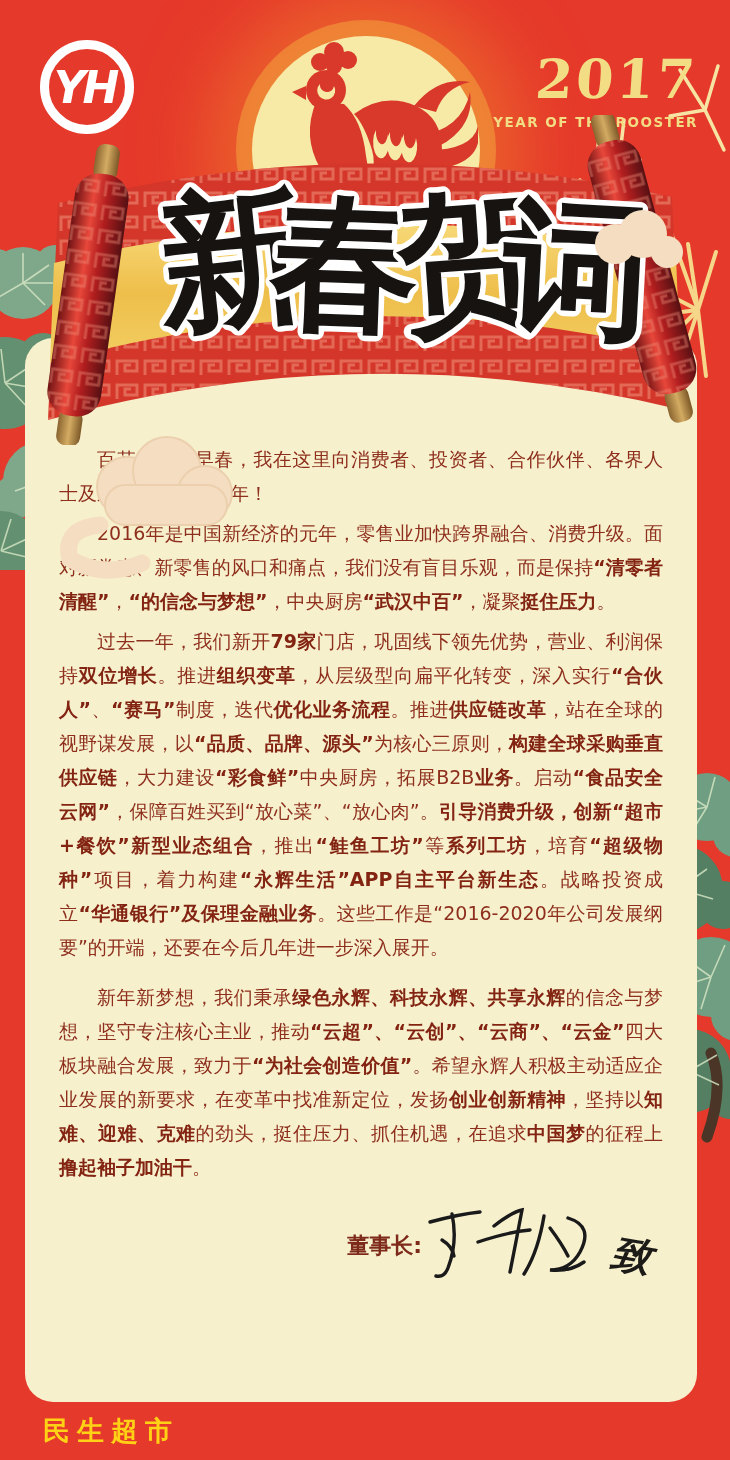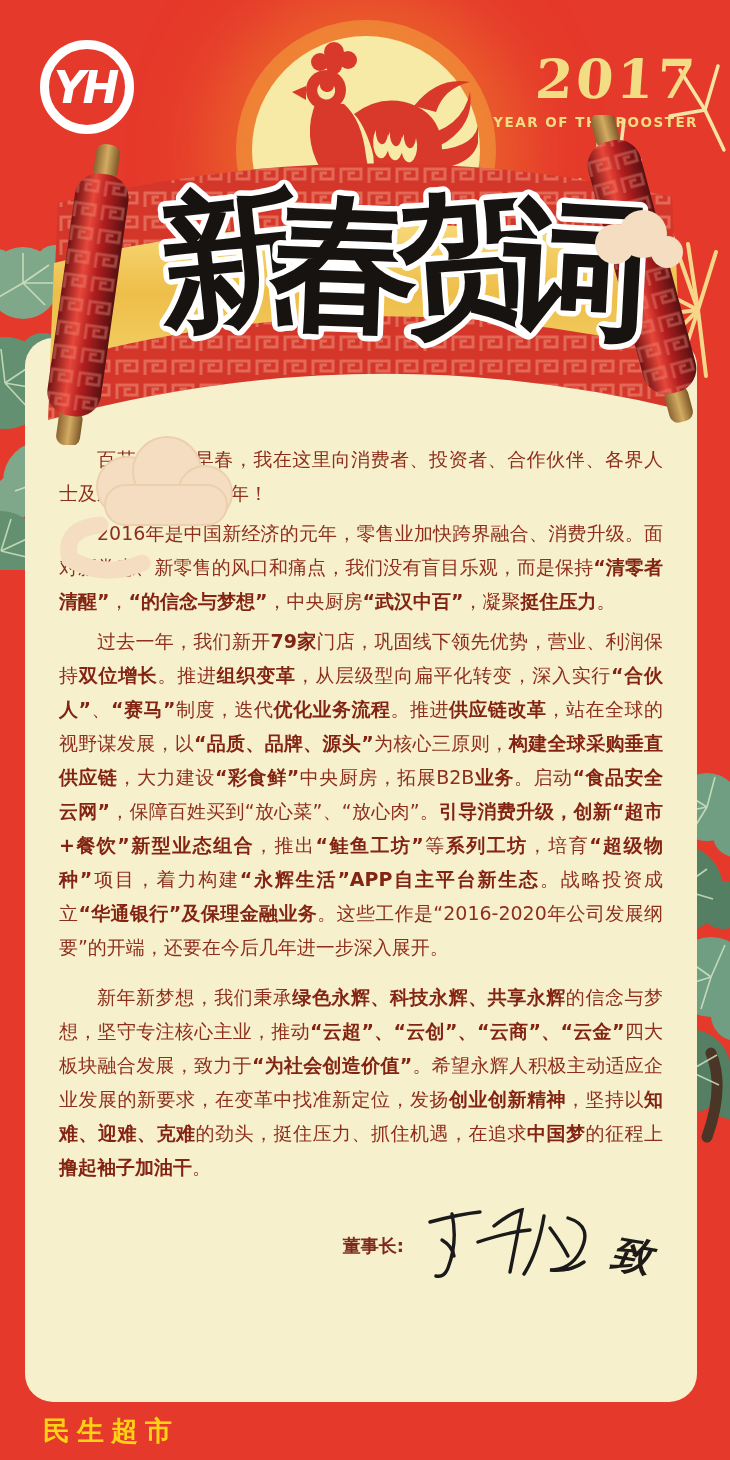--- a/index.html
+++ b/index.html
@@ -52,21 +52,21 @@
     margin:0 0 6px 0; text-indent:2em; text-align:justify;
     font-size:19px; line-height:34px; color:var(--text_maroon);
   }
   .letter-body p.spaced{margin-top:16px;}
   .letter-body span.b{font-weight:bold; color:#832413;}
   
   .sig-row{
     display:flex; align-items:center; justify-content:flex-end;
     margin:14px 10px 0 0;
   }
-  .sig-label{font-size:18px; font-weight:bold; color:#7d2a1a; margin-right:18px; white-space:nowrap;}
+  .sig-label{font-size:22px; font-weight:bold; color:#7d2a1a; margin-right:0; white-space:nowrap;}
   .sig-suffix{
     font-size:40px; color:#1d1b18; font-weight:bold; font-style:italic;
     transform:rotate(10deg) translateY(10px); margin-left:6px;
   }
   
   .footer{
     position:absolute; left:0; bottom:0; width:730px; height:58px;
     display:flex; align-items:center; justify-content:space-between; gap:32px;margin-left:43px;
   }
   .footer span{

